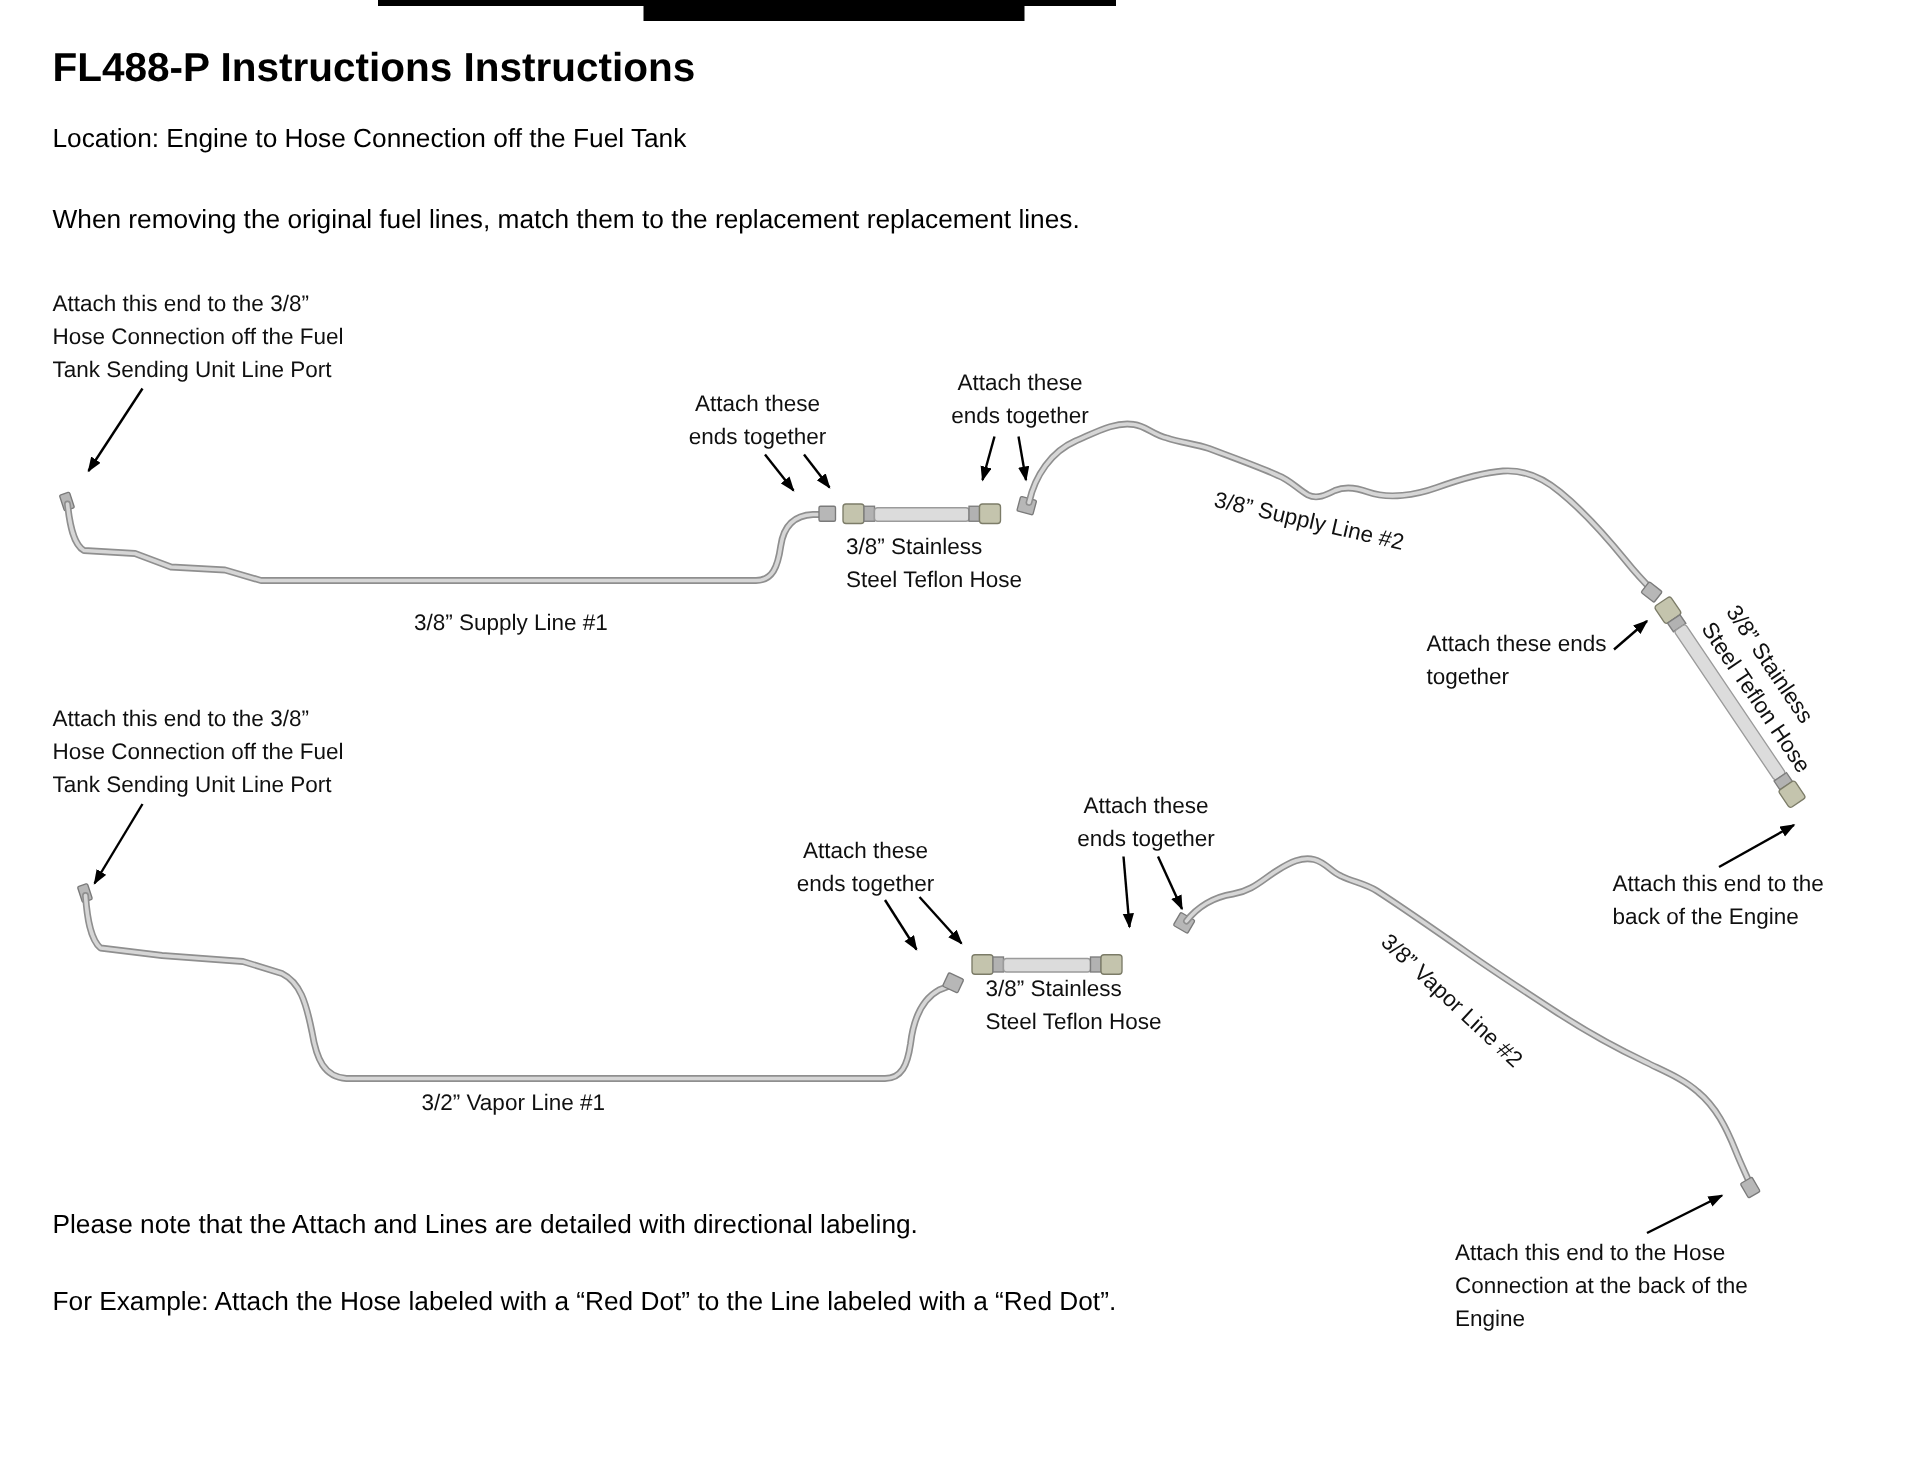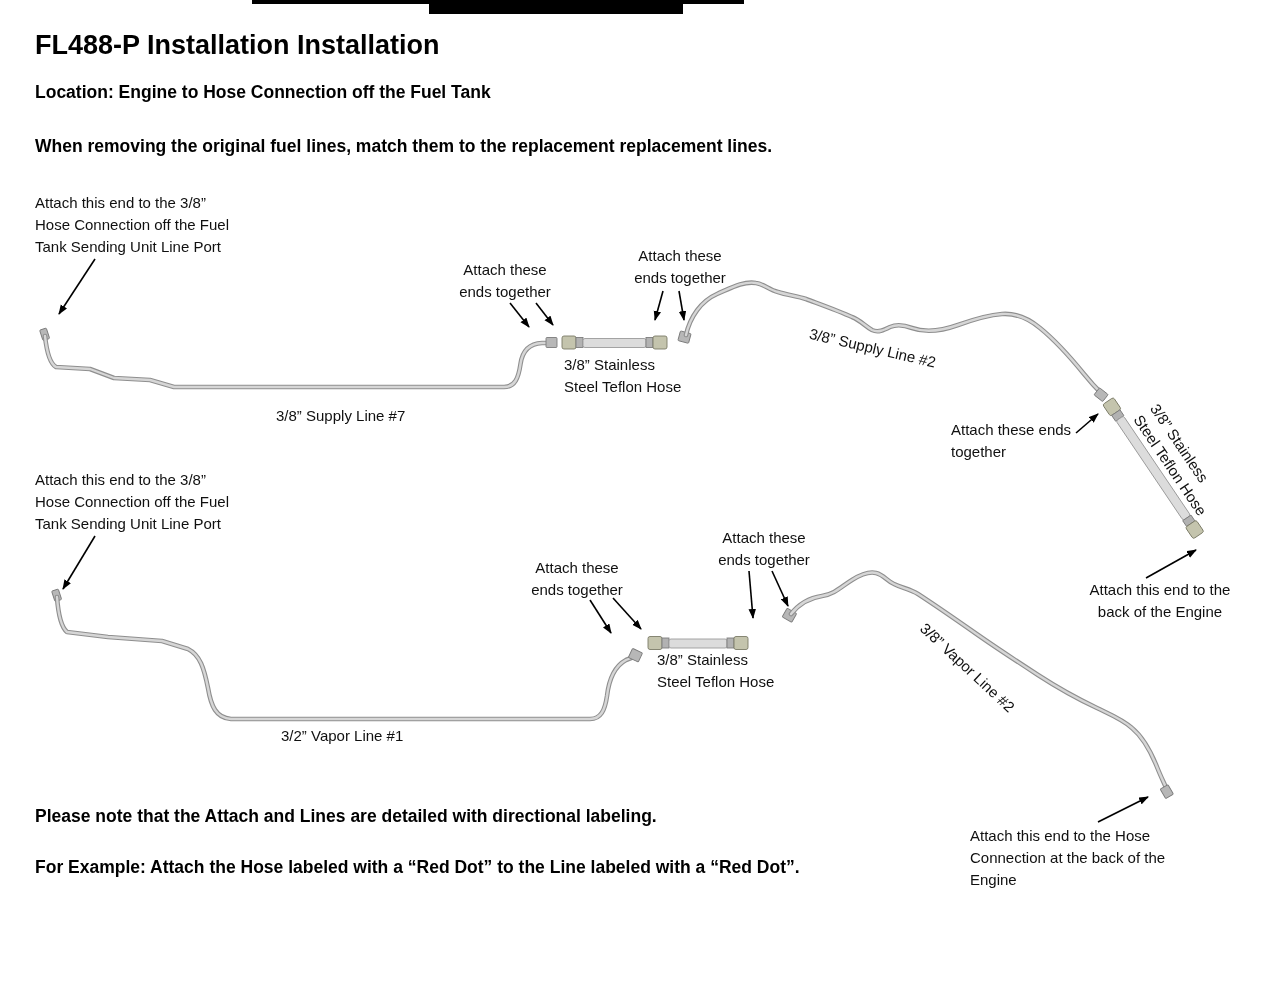--- a/index.html
+++ b/index.html
@@ -7,21 +7,21 @@
   body {
     width: 1280px; height: 989px;
     background: #ffffff;
     font-family: "Liberation Sans", sans-serif;
     color: #000;
     position: relative;
     overflow: hidden;
   }
   .bar { position: absolute; background: #000; }
   .title { position: absolute; left: 35px; top: 30px; font-size: 27px; font-weight: bold; }
-  .h2 { position: absolute; font-size: 17.5px; font-weight: bold; line-height: 24px; white-space: pre-line; }
+  .h2 { position: absolute; font-size: 17.5px; font-weight: normal; line-height: 24px; white-space: pre-line; }
   .lbl {
     position: absolute; font-size: 15px; line-height: 22px;
     white-space: pre-line; color: #101010;
   }
   .lbl.center { text-align: center; }
   .rot { transform-origin: 0 0; }
   .r13 { transform: rotate(13deg); }
   .r43 { transform: rotate(43deg); }
   .r56 { transform: rotate(56deg); }
   svg.diagram { position: absolute; left: 0; top: 0; }
@@ -32,21 +32,21 @@
   .hbody { fill: #dcdcdc; stroke: #9b9b9b; stroke-width: 0.9; }
   .fit   { fill: #b7b7b7; stroke: #7a7a7a; stroke-width: 0.9; }
   .arrow { stroke: #000; stroke-width: 1.6; fill: none; }
 </style>
 </head>
 <body>
 
 <div class="bar" style="left:252px; top:0; width:492px; height:4px;"></div>
 <div class="bar" style="left:429px; top:0; width:254px; height:14px;"></div>
 
-<div class="title">FL488-P Installation Installation</div>
+<div class="title">FL488-P Instructions Instructions</div>
 <div class="h2" style="left:35px; top:80px;">Location: Engine to Hose Connection off the Fuel Tank</div>
 <div class="h2" style="left:35px; top:134px;">When removing the original fuel lines, match them to the replacement replacement lines.</div>
 
 <svg class="diagram" width="1280" height="989" viewBox="0 0 1280 989">
   <defs>
     <marker id="ah" markerWidth="11" markerHeight="8" refX="9" refY="3.75" orient="auto" markerUnits="userSpaceOnUse">
       <path d="M0,0 L10,3.75 L0,7.5 Z" fill="#000"></path>
     </marker>
   </defs>
 
@@ -119,29 +119,29 @@
   </g>
 </svg>
 
 <div class="lbl" style="left:35px; top:192px; width:235px;">Attach this end to the 3/8”
 Hose Connection off the Fuel
 Tank Sending Unit Line Port</div>
 <div class="lbl center" style="left:450px; top:259px; width:110px;">Attach these
 ends together</div>
 <div class="lbl center" style="left:624px; top:245px; width:112px;">Attach these
 ends together</div>
-<div class="lbl" style="left:276px; top:405px;">3/8” Supply Line #7</div>
+<div class="lbl" style="left:276px; top:405px;">3/8” Supply Line #1</div>
 <div class="lbl" style="left:564px; top:354px; width:140px;">3/8” Stainless
 Steel Teflon Hose</div>
 <div class="lbl rot r13" style="left:812px; top:323px; width:160px;">3/8” Supply Line #2</div>
 <div class="lbl" style="left:951px; top:419px; width:150px;">Attach these ends
 together</div>
 <div class="lbl rot r56" style="left:1162px; top:400px; width:130px; line-height:20px;">3/8” Stainless
 Steel Teflon Hose</div>
-<div class="lbl" style="left:1075px; top:579px; width:170px;text-align:center;">Attach this end to the
+<div class="lbl" style="left:1075px; top:579px; width:170px;">Attach this end to the
 back of the Engine</div>
 
 <div class="lbl" style="left:35px; top:469px; width:235px;">Attach this end to the 3/8”
 Hose Connection off the Fuel
 Tank Sending Unit Line Port</div>
 <div class="lbl center" style="left:522px; top:557px; width:110px;">Attach these
 ends together</div>
 <div class="lbl center" style="left:710px; top:527px; width:108px;">Attach these
 ends together</div>
 <div class="lbl" style="left:281px; top:725px;">3/2” Vapor Line #1</div>

